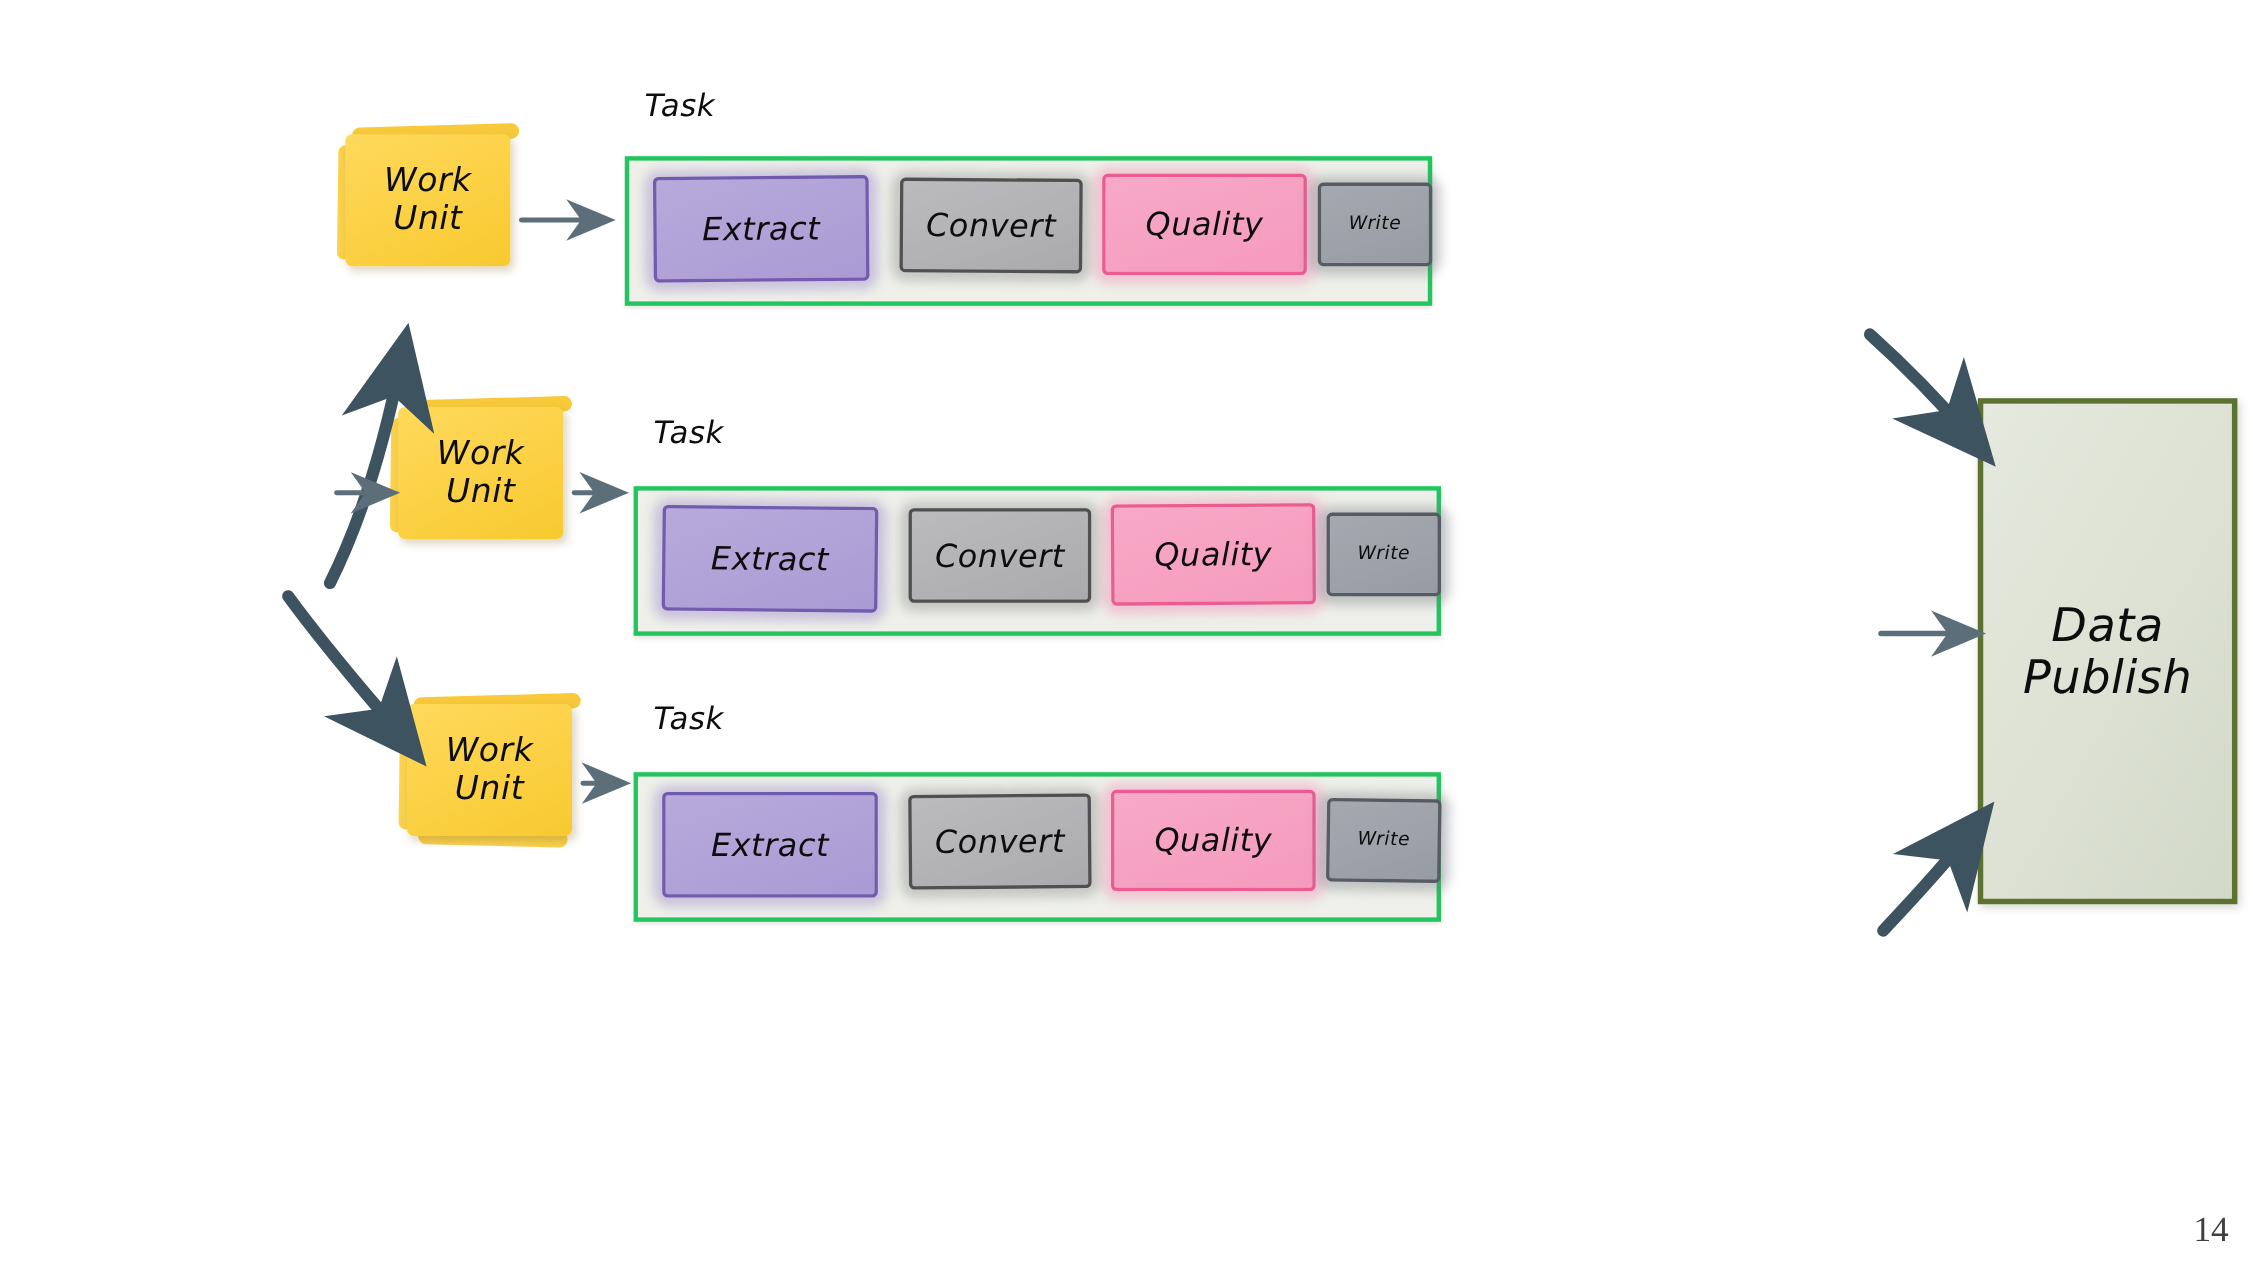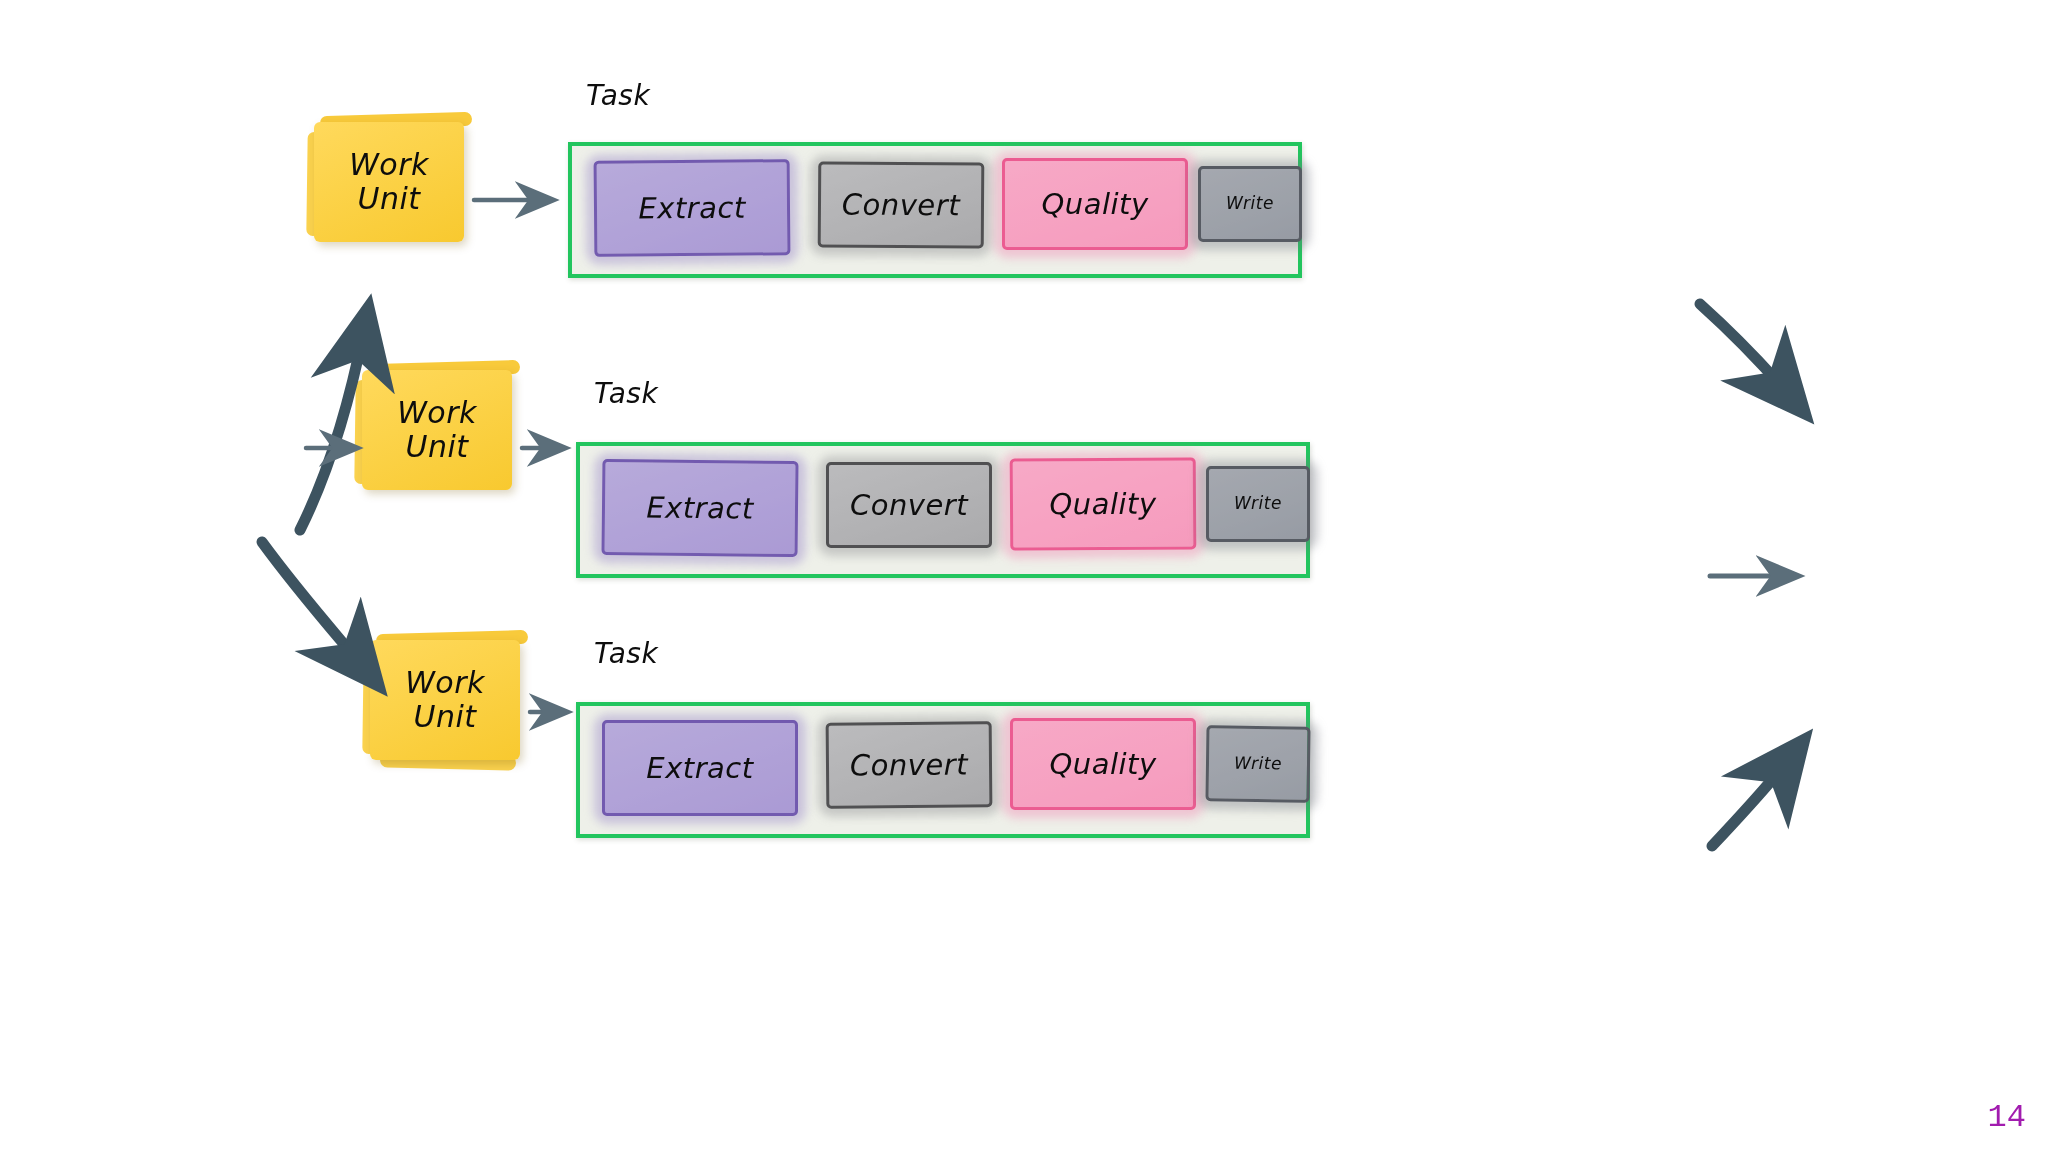--- a/index.html
+++ b/index.html
@@ -234,23 +234,23 @@
     font-size: 42px;
     z-index: 3;
   }
   #data-publish-label span { display: block; }
 
   
   #page-number {
     position: absolute;
     right: 22px;
     bottom: 16px;
-    font-family: Liberation Mono, monospace;
+    font-family: Liberation Serif, serif;
     font-size: 32px;
-    color: #a21caf;
+    color: #404040;
   }
 
   
   #arrows {
     position: absolute;
     left: 0; top: 0;
     width: 2048px;
     height: 1152px;
     pointer-events: none;
     z-index: 2;
@@ -381,16 +381,23 @@
         <div class="stage-blob"></div>
         <div class="stage-label hand">Quality</div>
       </div>
       <div class="stage stage-write pos-write">
         <div class="stage-blob"></div>
         <div class="stage-label hand">Write</div>
       </div>
     </div>
   </div>
 
+  <div id="data-publish">
+    <div id="data-publish-shape"></div>
+    <div id="data-publish-label" class="hand">
+      <span>Data</span>
+      <span>Publish</span>
+    </div>
+  </div>
 
   <div id="page-number">14</div>
 
 </div>
 
 </body></html>

